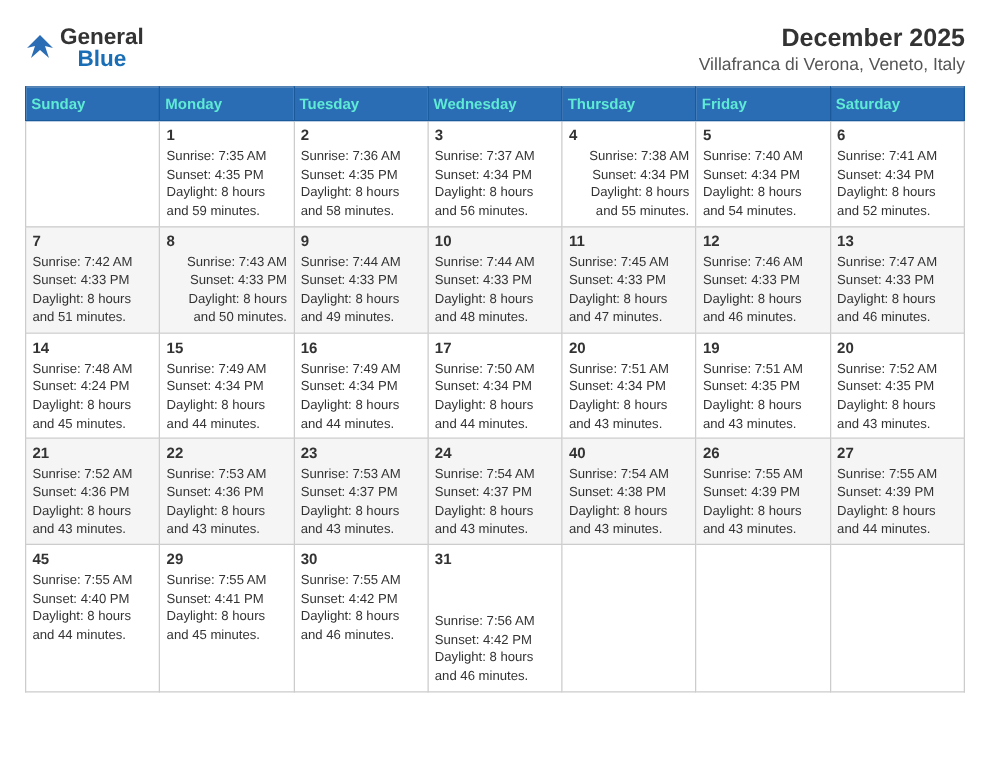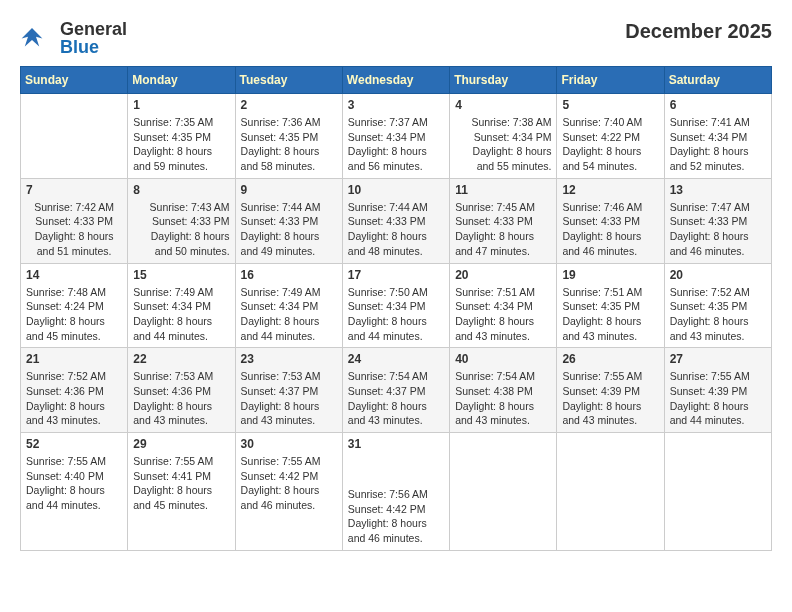--- a/index.html
+++ b/index.html
@@ -12,33 +12,34 @@
     }
     .header-area {
       display: flex;
       justify-content: space-between;
       align-items: flex-start;
       margin-bottom: 10px;
     }
     .logo {
       display: flex;
       align-items: center;
-      gap: 16px;
+      gap: 4px;
     }
     .logo-text-general {
       font-size: 18px;
       font-weight: bold;
       color: #333;
       line-height: 1;
     }
     .logo-text-blue {
       font-size: 18px;
       font-weight: bold;
       color: #1a6eb5;
       line-height: 1;
+      text-align: center;
     }
     .logo-icon {
       width: 24px;
       height: 24px;
     }
     .title-area {
       text-align: right;
     }
     .month-title {
       font-size: 20px;
@@ -49,21 +50,21 @@
       font-size: 14px;
       color: #555;
     }
     .calendar {
       width: 100%;
       border-collapse: collapse;
       font-size: 11px;
     }
     .calendar thead th {
       background-color: #2a6db5;
-      color: #fef9c3;
+      color: #5eead4;
       padding: 6px 4px;
       text-align: left;
       font-size: 12px;
       font-weight: bold;
       border: 1px solid #1a5a9a;
     }
     .calendar tbody td {
       border: 1px solid #ccc;
       vertical-align: top;
       padding: 4px 5px;
@@ -99,20 +100,21 @@
         <polygon points="15,5 28,18 20,16 24,28 15,20 6,28 10,16 2,18" fill="#2a6db5"></polygon>
       </svg>
     </div>
     <div>
       <div class="logo-text-general">General</div>
       <div class="logo-text-blue">Blue</div>
     </div>
   </div>
   <div class="title-area">
     <div class="month-title">December 2025</div>
+    <div class="subtitle">Villafranca di Verona, Veneto, Italy</div>
   </div>
 </div>
 
 <table class="calendar">
   <thead>
     <tr>
     <th>Sunday</th>
         <th>Monday</th>
         <th>Tuesday</th>
         <th>Wednesday</th>
@@ -148,36 +150,36 @@
         <td>
           <div class="day-number">4</div>
           <div class="day-info" style="white-space: pre-line; text-align: right;">Sunrise: 7:38 AM
 Sunset: 4:34 PM
 Daylight: 8 hours
 and 55 minutes.</div>
         </td>
         <td>
           <div class="day-number">5</div>
           <div class="day-info" style="white-space: pre-line;">Sunrise: 7:40 AM
-Sunset: 4:22 PM
+Sunset: 4:34 PM
 Daylight: 8 hours
 and 54 minutes.</div>
         </td>
         <td>
           <div class="day-number">6</div>
           <div class="day-info" style="white-space: pre-line;">Sunrise: 7:41 AM
 Sunset: 4:34 PM
 Daylight: 8 hours
 and 52 minutes.</div>
         </td>
       </tr>
       <tr>
         <td>
           <div class="day-number">7</div>
-          <div class="day-info" style="white-space: pre-line; text-align: center;">Sunrise: 7:42 AM
+          <div class="day-info" style="white-space: pre-line;">Sunrise: 7:42 AM
 Sunset: 4:33 PM
 Daylight: 8 hours
 and 51 minutes.</div>
         </td>
         <td>
           <div class="day-number">8</div>
           <div class="day-info" style="white-space: pre-line; text-align: right;">Sunrise: 7:43 AM
 Sunset: 4:33 PM
 Daylight: 8 hours
 and 50 minutes.</div>
@@ -315,21 +317,21 @@
         <td>
           <div class="day-number">27</div>
           <div class="day-info" style="white-space: pre-line;">Sunrise: 7:55 AM
 Sunset: 4:39 PM
 Daylight: 8 hours
 and 44 minutes.</div>
         </td>
       </tr>
       <tr>
         <td>
-          <div class="day-number">52</div>
+          <div class="day-number">45</div>
           <div class="day-info" style="white-space: pre-line;">Sunrise: 7:55 AM
 Sunset: 4:40 PM
 Daylight: 8 hours
 and 44 minutes.</div>
         </td>
         <td>
           <div class="day-number">29</div>
           <div class="day-info" style="white-space: pre-line;">Sunrise: 7:55 AM
 Sunset: 4:41 PM
 Daylight: 8 hours

